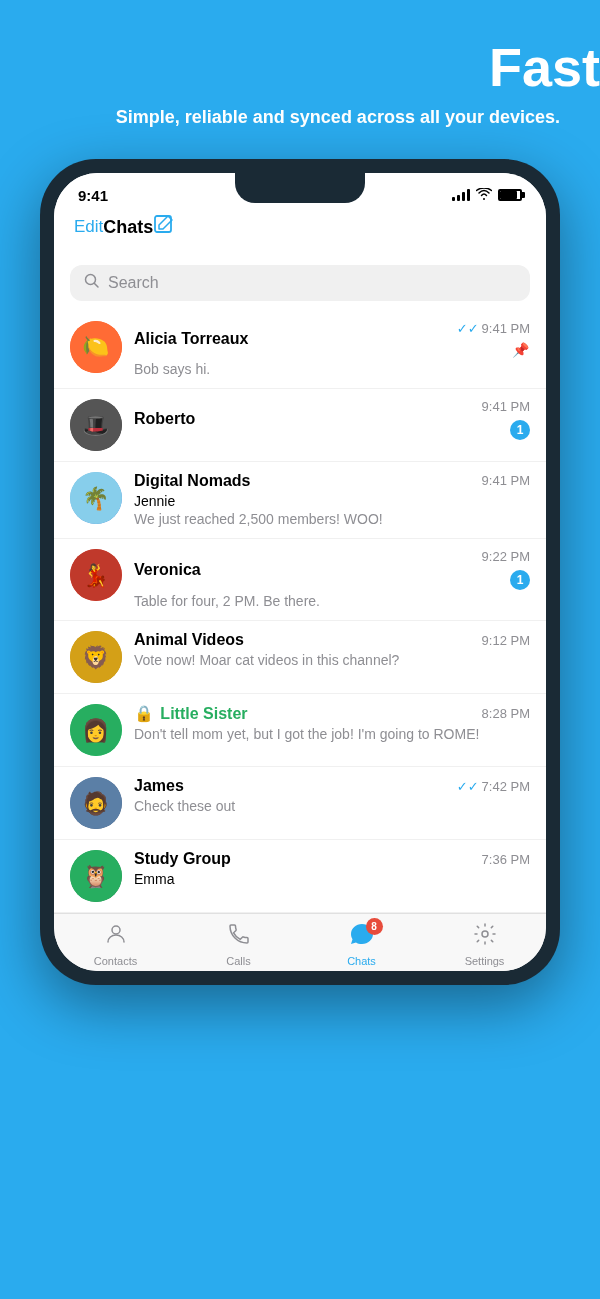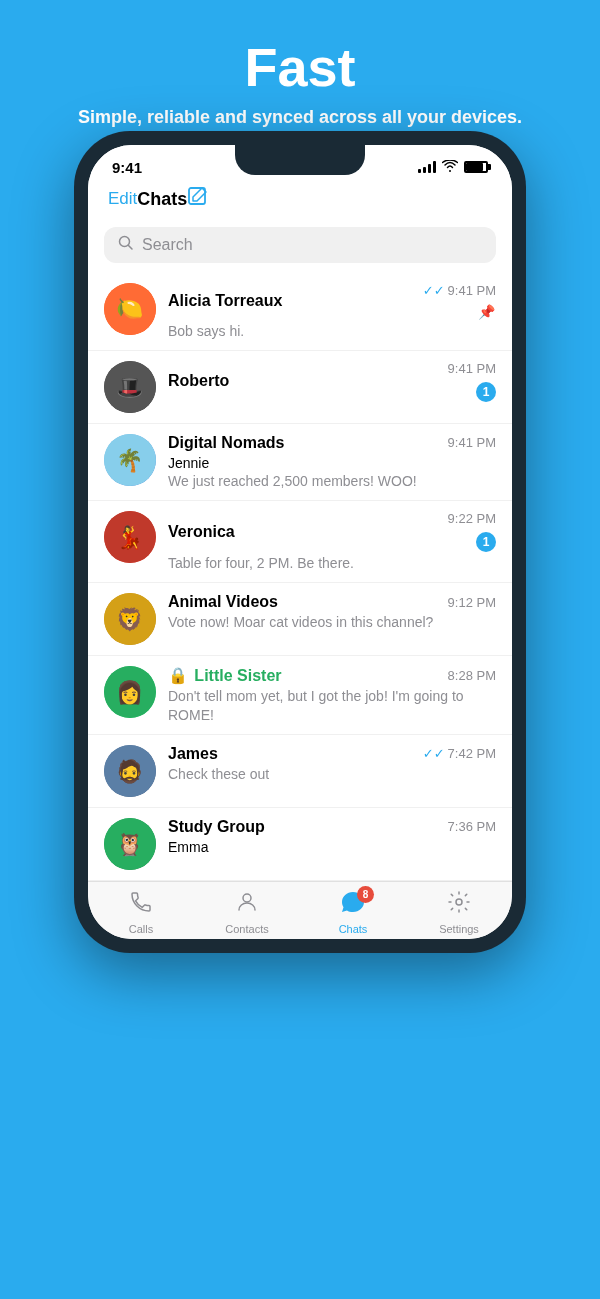--- a/index.html
+++ b/index.html
@@ -7,41 +7,42 @@
       width: 600px;
       height: 1299px;
       background-color: #2AABEE;
       font-family: -apple-system, BlinkMacSystemFont, 'Helvetica Neue', Arial, sans-serif;
       overflow: hidden;
       position: relative;
     }
 
     
     .hero {
-      text-align: center;
+      text-align: right;
       padding-top: 38px;
+      padding-bottom: 28px;
     }
     .hero-title {
       font-size: 54px;
       font-weight: 900;
       color: #fff;
       line-height: 1.1;
     }
     .hero-subtitle {
       font-size: 18px;
       font-weight: 700;
       color: #fff;
       line-height: 1.4;
       margin-top: 8px;
       padding: 0 40px;
     }
 
     
     .phone-frame {
-      width: 452px;
+      width: 520px;
       margin: 0 auto;
       background: #1a2a35;
       border-radius: 56px;
       padding: 14px;
       box-shadow: 0 20px 60px rgba(0,0,0,0.4);
       position: relative;
     }
     .phone-screen {
       background: #fff;
       border-radius: 44px;
@@ -150,20 +151,21 @@
       padding: 6px 16px 10px 16px;
       background: #fff;
     }
     .search-bar {
       background: #f0f0f0;
       border-radius: 12px;
       display: flex;
       align-items: center;
       padding: 8px 14px;
       gap: 8px;
+      margin-top: 10px;
     }
     .search-icon-svg {
       color: #8e8e93;
       font-size: 16px;
     }
     .search-placeholder {
       color: #8e8e93;
       font-size: 16px;
     }
 
@@ -558,33 +560,33 @@
           </div>
         </div>
       </div>
 
     </div>
 
     <div class="tab-bar">
       <div class="tab-item">
         <span class="tab-icon">
           <svg width="24" height="24" viewBox="0 0 24 24" fill="none">
-            <path d="M6.6 10.8c1.4 2.8 3.8 5.1 6.6 6.6l2.2-2.2c.3-.3.7-.4 1-.2 1.1.4 2.3.6 3.6.6.6 0 1 .4 1 1V20c0 .6-.4 1-1 1C10.6 21 3 13.4 3 4c0-.6.4-1 1-1h3.5c.6 0 1 .4 1 1 0 1.3.2 2.5.6 3.6.1.3 0 .7-.2 1L6.6 10.8z" stroke="#8e8e93" stroke-width="1.5"></path>
+            <circle cx="12" cy="8" r="4" stroke="#8e8e93" stroke-width="1.5"></circle>
+            <path d="M4 20c0-4 3.6-7 8-7s8 3 8 7" stroke="#8e8e93" stroke-width="1.5" stroke-linecap="round"></path>
           </svg>
         </span>
-        <span class="tab-label">Calls</span>
+        <span class="tab-label">Contacts</span>
       </div>
       <div class="tab-item">
         <span class="tab-icon">
           <svg width="24" height="24" viewBox="0 0 24 24" fill="none">
-            <circle cx="12" cy="8" r="4" stroke="#8e8e93" stroke-width="1.5"></circle>
-            <path d="M4 20c0-4 3.6-7 8-7s8 3 8 7" stroke="#8e8e93" stroke-width="1.5" stroke-linecap="round"></path>
+            <path d="M6.6 10.8c1.4 2.8 3.8 5.1 6.6 6.6l2.2-2.2c.3-.3.7-.4 1-.2 1.1.4 2.3.6 3.6.6.6 0 1 .4 1 1V20c0 .6-.4 1-1 1C10.6 21 3 13.4 3 4c0-.6.4-1 1-1h3.5c.6 0 1 .4 1 1 0 1.3.2 2.5.6 3.6.1.3 0 .7-.2 1L6.6 10.8z" stroke="#8e8e93" stroke-width="1.5"></path>
           </svg>
         </span>
-        <span class="tab-label">Contacts</span>
+        <span class="tab-label">Calls</span>
       </div>
       <div class="tab-item">
         <span class="tab-icon tab-icon-active" style="position:relative;">
           <svg width="26" height="24" viewBox="0 0 26 24" fill="none">
             <path d="M13 2C6.9 2 2 6.5 2 12c0 1.9.5 3.7 1.5 5.2L2 22l5-1.5C8.4 21.5 10.6 22 13 22c6.1 0 11-4.5 11-10S19.1 2 13 2z" fill="#2AABEE"></path>
           </svg>
           <span class="tab-badge">8</span>
         </span>
         <span class="tab-label tab-label-active">Chats</span>
       </div>

